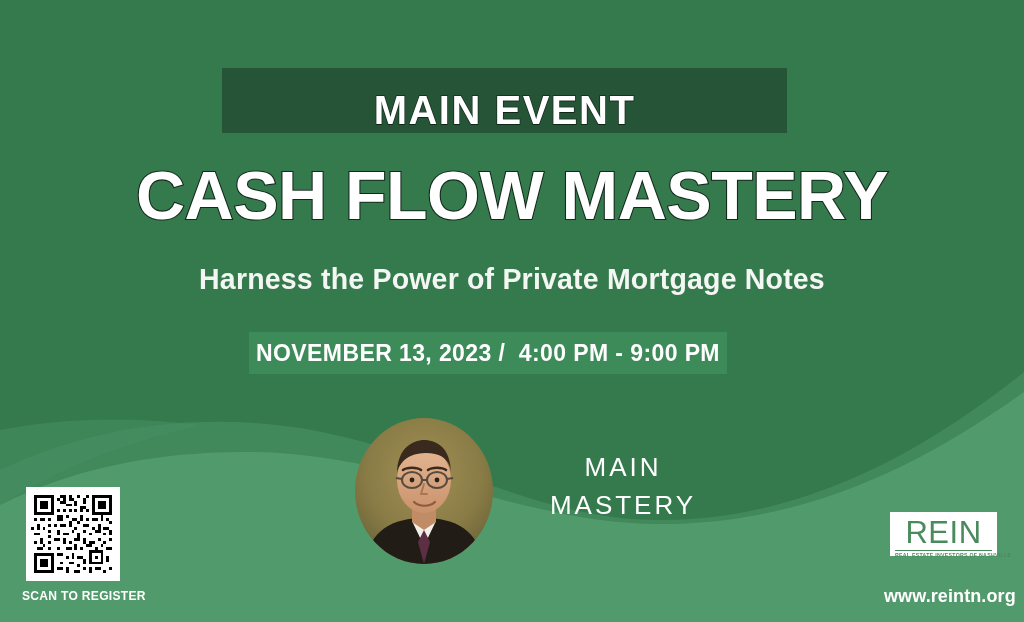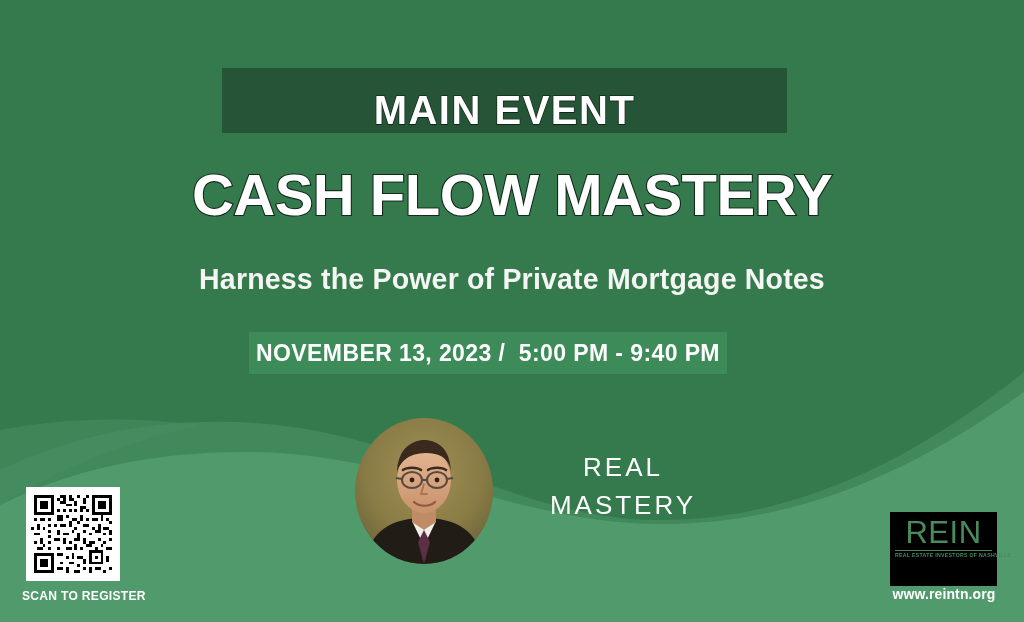--- a/index.html
+++ b/index.html
@@ -53,21 +53,21 @@
   }
 
   
   .title {
     position: absolute;
     left: 0;
     top: 152px;
     width: 1024px;
     text-align: center;
     color: #ffffff;
-    font-size: 58px;
+    font-size: 68px;
     line-height: 86px;
     font-weight: bold;
     letter-spacing: -0.5px;
     -webkit-text-stroke: 2.2px #14281c;
     paint-order: stroke fill;
     white-space: nowrap;
   }
 
   
   .subtitle {
@@ -160,22 +160,22 @@
     transform: scaleX(0.93);
     transform-origin: left center;
   }
 
   
   .rein-logo {
     position: absolute;
     left: 890px;
     top: 512px;
     width: 107px;
-    height: 74px;
-    background: #000000;
+    height: 44px;
+    background: #ffffff;
     box-sizing: border-box;
     padding: 4px 5px 3px 5px;
   }
   .rein-word {
     color: #4a8b5e;
     font-size: 31px;
     line-height: 33px;
     letter-spacing: 0.5px;
     font-weight: normal;
     text-align: center;
@@ -193,21 +193,21 @@
     white-space: nowrap;
     font-weight: bold;
   }
   .rein-url {
     position: absolute;
     left: 884px;
     top: 586px;
     width: 120px;
     text-align: center;
     color: #ffffff;
-    font-size: 14px;
+    font-size: 18px;
     font-weight: bold;
     letter-spacing: 0.1px;
   }
 </style>
 </head>
 <body>
 
 <div id="flyer">
 
   <svg class="waves" viewBox="0 0 1024 622" preserveAspectRatio="none" aria-hidden="true">
@@ -228,21 +228,21 @@
   </svg>
 
   <div class="main-event-band"></div>
   <div class="main-event-text">MAIN EVENT</div>
 
   <div class="title">CASH FLOW MASTERY</div>
 
   <div class="subtitle">Harness the Power of Private Mortgage Notes</div>
 
   <div class="date-band"></div>
-  <div class="date-text">NOVEMBER 13, 2023 /  5:00 PM - 9:40 PM</div>
+  <div class="date-text">NOVEMBER 13, 2023 /  4:00 PM - 9:00 PM</div>
 
   <div class="photo">
     <svg width="138" height="146" viewBox="0 0 138 146">
       <defs>
         <radialGradient id="bgg" cx="50%" cy="38%" r="75%">
           <stop offset="0%" stop-color="#a08f55"></stop>
           <stop offset="55%" stop-color="#8a7c46"></stop>
           <stop offset="100%" stop-color="#5e5a33"></stop>
         </radialGradient>
         <linearGradient id="skin" x1="0" y1="0" x2="0" y2="1">
@@ -278,21 +278,21 @@
 
       <path d="M48,52 C52,49 62,49 66,52" stroke="#3a2a1d" stroke-width="2.6" fill="none" stroke-linecap="round"></path>
       <path d="M73,52 C77,49 87,49 91,52" stroke="#3a2a1d" stroke-width="2.6" fill="none" stroke-linecap="round"></path>
 
       <path d="M69,66 L66,76 L72,76" stroke="#a9754f" stroke-width="1.8" fill="none" stroke-linecap="round"></path>
       <path d="M59,84 C64,89 75,89 80,84" stroke="#8d5a42" stroke-width="2.2" fill="none" stroke-linecap="round"></path>
     </svg>
   </div>
 
   <div class="speaker-name">
-    <div>REAL</div>
+    <div>MAIN</div>
     <div>MASTERY</div>
   </div>
 
   <div class="qr-box">
     <svg width="84" height="84" viewBox="0 0 29 29" shape-rendering="crispEdges">
       <rect width="29" height="29" fill="#ffffff"></rect>
       <g fill="#000000">
 
         <rect x="1" y="1" width="7" height="1"></rect>
           <rect x="1" y="7" width="7" height="1"></rect>

